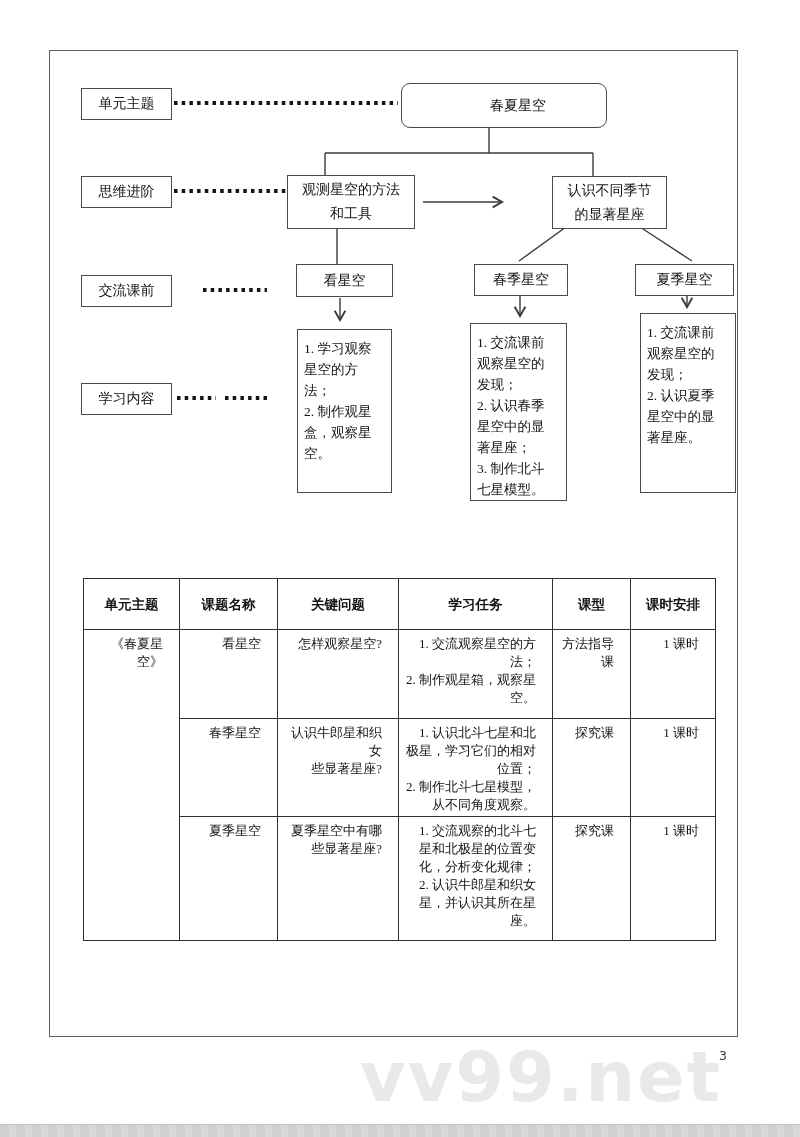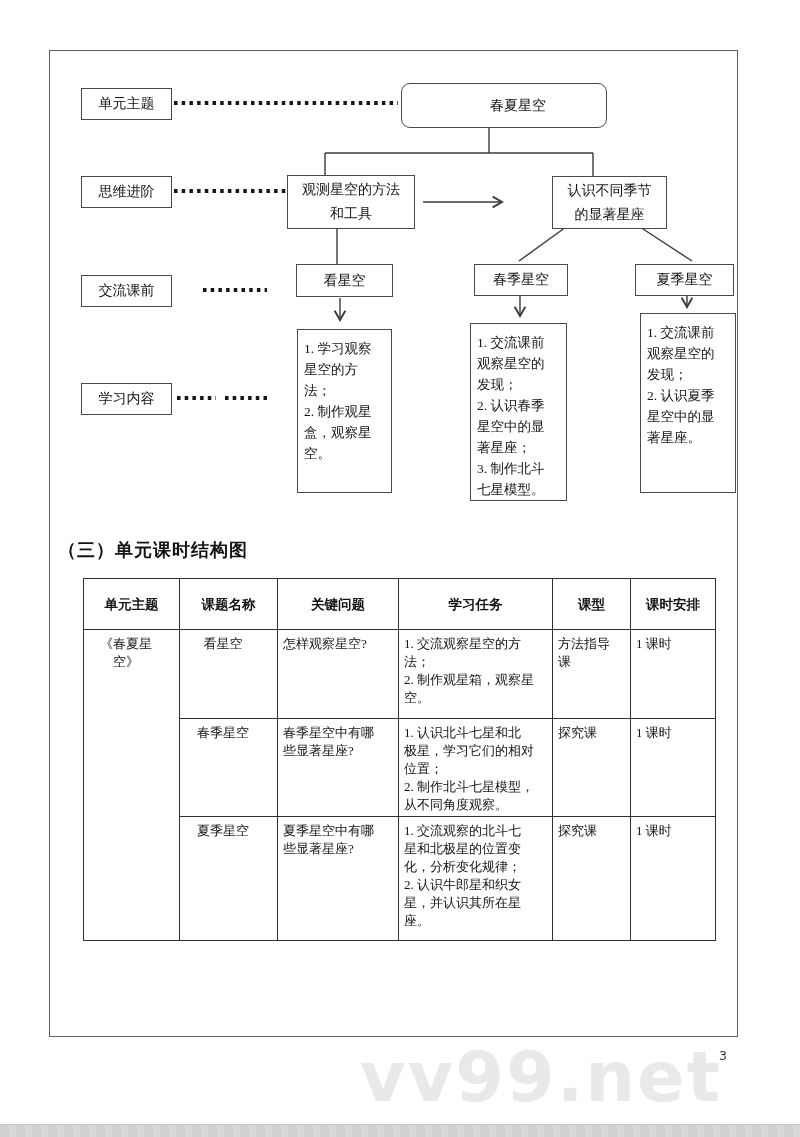--- a/index.html
+++ b/index.html
@@ -23,21 +23,21 @@
        padding:8px 6px;box-sizing:border-box;}
   .heading{position:absolute;z-index:2;
        font-family:"DejaVu Sans","Liberation Sans",sans-serif;font-weight:bold;}
   .h-sec2{left:58px;top:506px;font-size:15px;letter-spacing:0.5px;}
   .h-sec3{left:58px;top:538px;font-size:18px;letter-spacing:1px;}
   table.lesson-table{position:absolute;left:83px;top:578px;width:632px;z-index:2;
        border-collapse:collapse;table-layout:fixed;}
   table.lesson-table th,table.lesson-table td{border:1px solid #2f2f2f;
        font-weight:normal;font-size:13px;line-height:18px;
        padding:5px 16px 2px 5px;vertical-align:top;box-sizing:border-box;
-       overflow:hidden;}
+       overflow:hidden;text-align:right;}
   table.lesson-table th{font-family:"DejaVu Sans","Liberation Sans",sans-serif;
        font-weight:bold;font-size:13.5px;text-align:center;vertical-align:middle;
        padding:0 2px;}
   td.unit-cell{text-align:center;vertical-align:middle;font-size:14px;}
   td.lesson-cell{text-align:center;}
   .page-number{position:absolute;left:719px;top:1048px;z-index:2;font-size:12.5px;
        color:#3a3a3a;font-family:"DejaVu Sans","Liberation Sans",sans-serif;}
   .bottom-strip{position:absolute;left:0;top:1124px;width:800px;height:13px;z-index:4;
        background:#d9d9d9;border-top:1px solid #c6c6c6;
        background-image:repeating-linear-gradient(90deg,rgba(0,0,0,0.045) 0 9px,rgba(0,0,0,0) 9px 16px);}
@@ -103,21 +103,20 @@
 著星座；
 3. 制作北斗
 七星模型。</div>
   <div class="fbox ml content-box" style="left:640px;top:313px;width:96px;height:180px">1. 交流课前
 观察星空的
 发现；
 2. 认识夏季
 星空中的显
 著星座。</div>
 
-  <div class="heading h-sec3">（三）单元课时结构图</div>
 
   <table class="lesson-table">
     <colgroup>
       <col style="width:96px">
         <col style="width:98px">
         <col style="width:121px">
       <col style="width:154px">
         <col style="width:78px">
         <col style="width:85px">
     </colgroup>
@@ -139,21 +138,21 @@
         <td class="ml">1. 交流观察星空的方
 法；
 2. 制作观星箱，观察星
 空。</td>
         <td class="ml">方法指导
 课</td>
         <td>1 课时</td>
       </tr>
       <tr style="height:97px">
         <td class="lesson-cell">春季星空</td>
-        <td class="ml">春季星空中有哪
+        <td class="ml">认识牛郎星和织女
 些显著星座?</td>
         <td class="ml">1. 认识北斗七星和北
 极星，学习它们的相对
 位置；
 2. 制作北斗七星模型，
 从不同角度观察。</td>
         <td class="ml">探究课</td>
         <td>1 课时</td>
       </tr>
       <tr style="height:124px">

